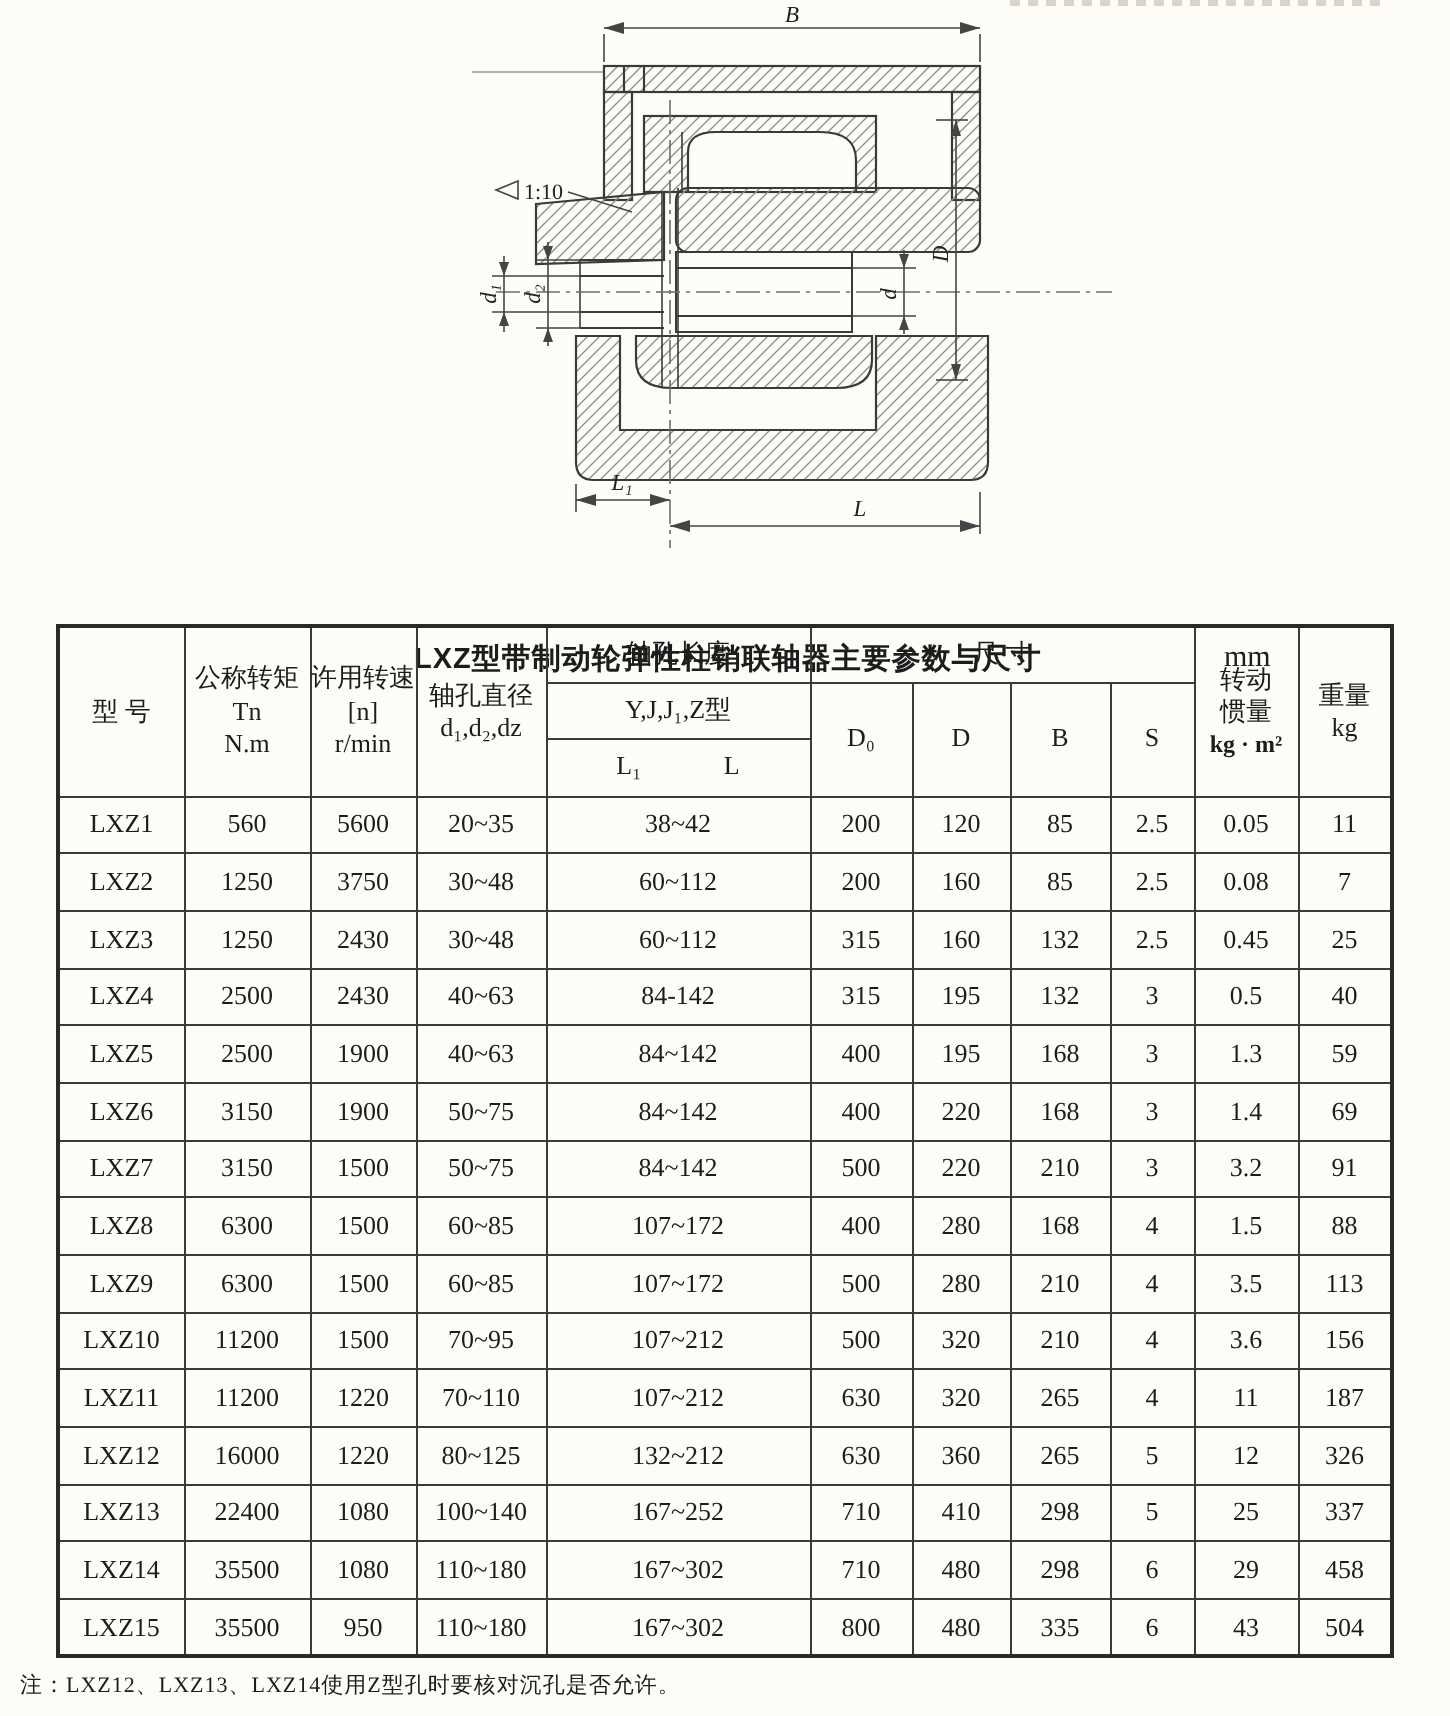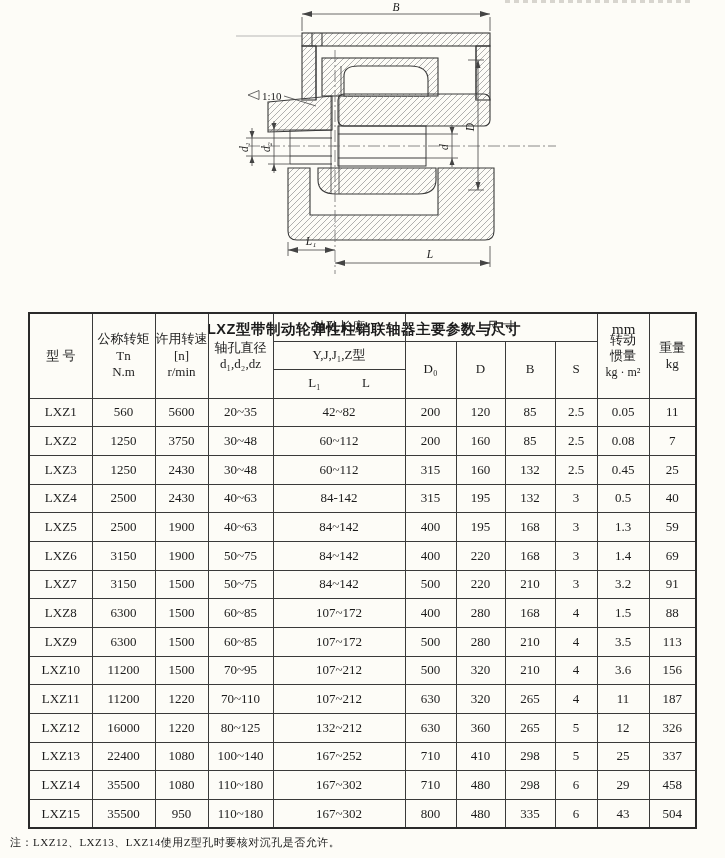--- a/index.html
+++ b/index.html
@@ -33,21 +33,21 @@
   table.params th,table.params td{
     border:1px solid #3a3a3a;
     text-align:center;vertical-align:middle;
     padding:0;font-weight:normal;line-height:1.25;
   }
   table.params{border:2px solid #2a2a2a;}
   thead tr.h1{height:28px;} thead tr.h2{height:28px;margin-left:44px;} thead tr.h3{height:29px;}
   tbody tr{height:28.7px;margin-left:28px;}
   .hline{display:block;}
   .l1l{display:flex;justify-content:space-around;padding:0 14px;}
-  .small{font-size:12px;}
+  .small{font-size:12px;font-weight:bold;}
   .note{
     position:absolute;left:10px;top:835px;
     font-size:11px;letter-spacing:.5px;white-space:nowrap;
   }
   svg text{font-family:"Liberation Serif","DejaVu Serif",serif;}
   .dimlab{font-style:italic;font-size:11.5px;fill:#222;}
   .taperlab{font-size:11px;fill:#222;}
 </style>
 </head>
 <body>
@@ -239,21 +239,21 @@
           </span>
         </th>
       </tr>
     </thead>
     <tbody>
         <tr>
           <td>LXZ1</td>
           <td>560</td>
           <td>5600</td>
           <td>20~35</td>
-          <td>42~82</td>
+          <td>38~42</td>
           <td>200</td>
           <td>120</td>
           <td>85</td>
           <td>2.5</td>
           <td>0.05</td>
           <td>11</td>
         </tr>
         <tr>
           <td>LXZ2</td>
           <td>1250</td>

